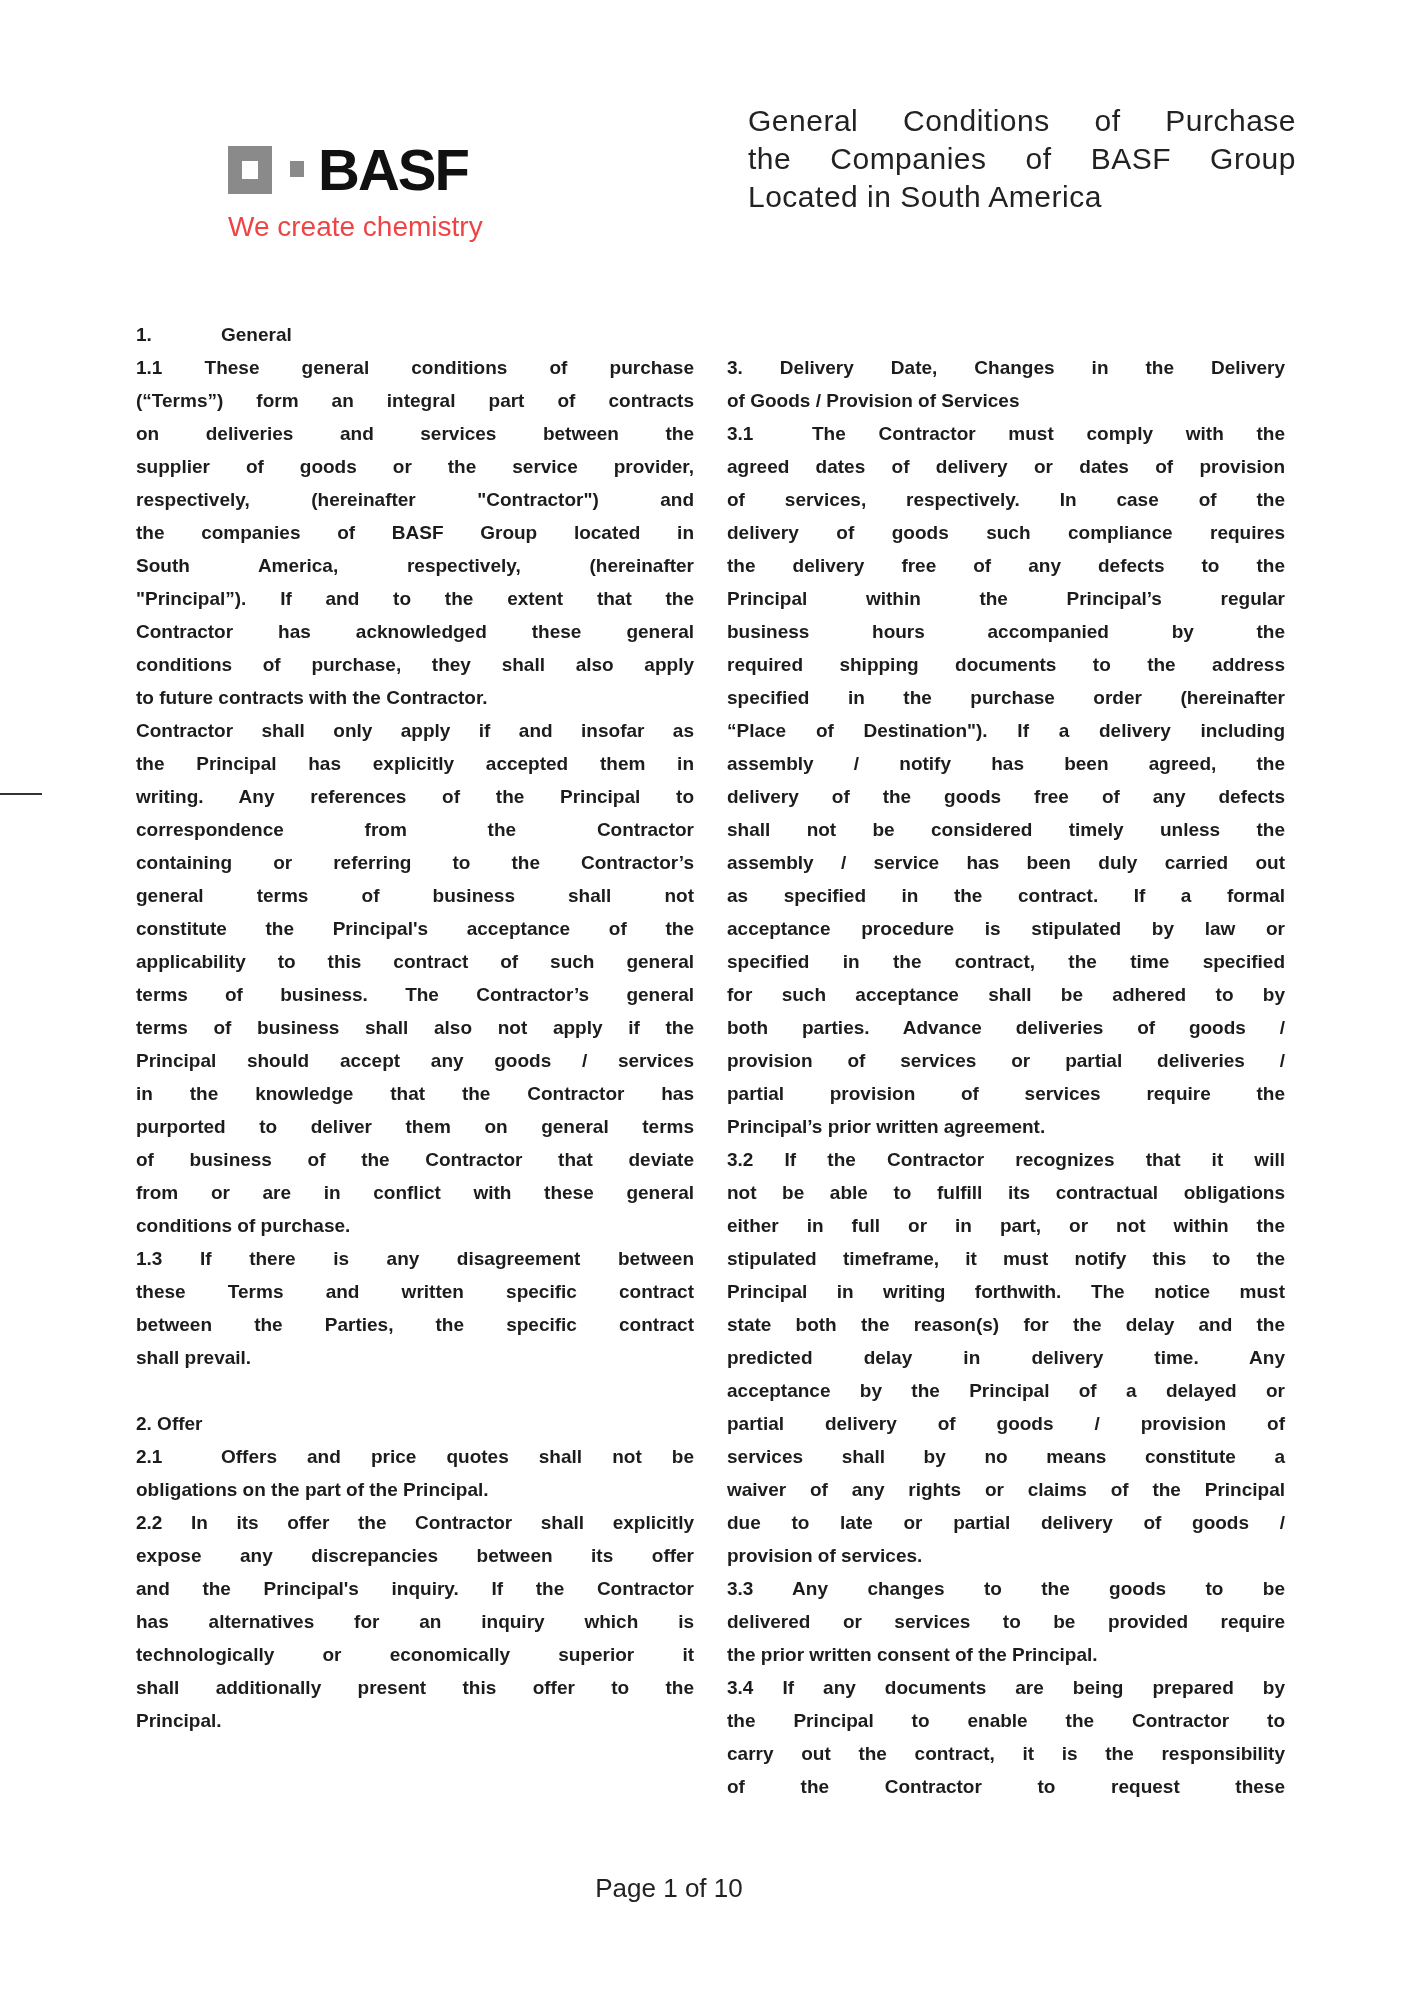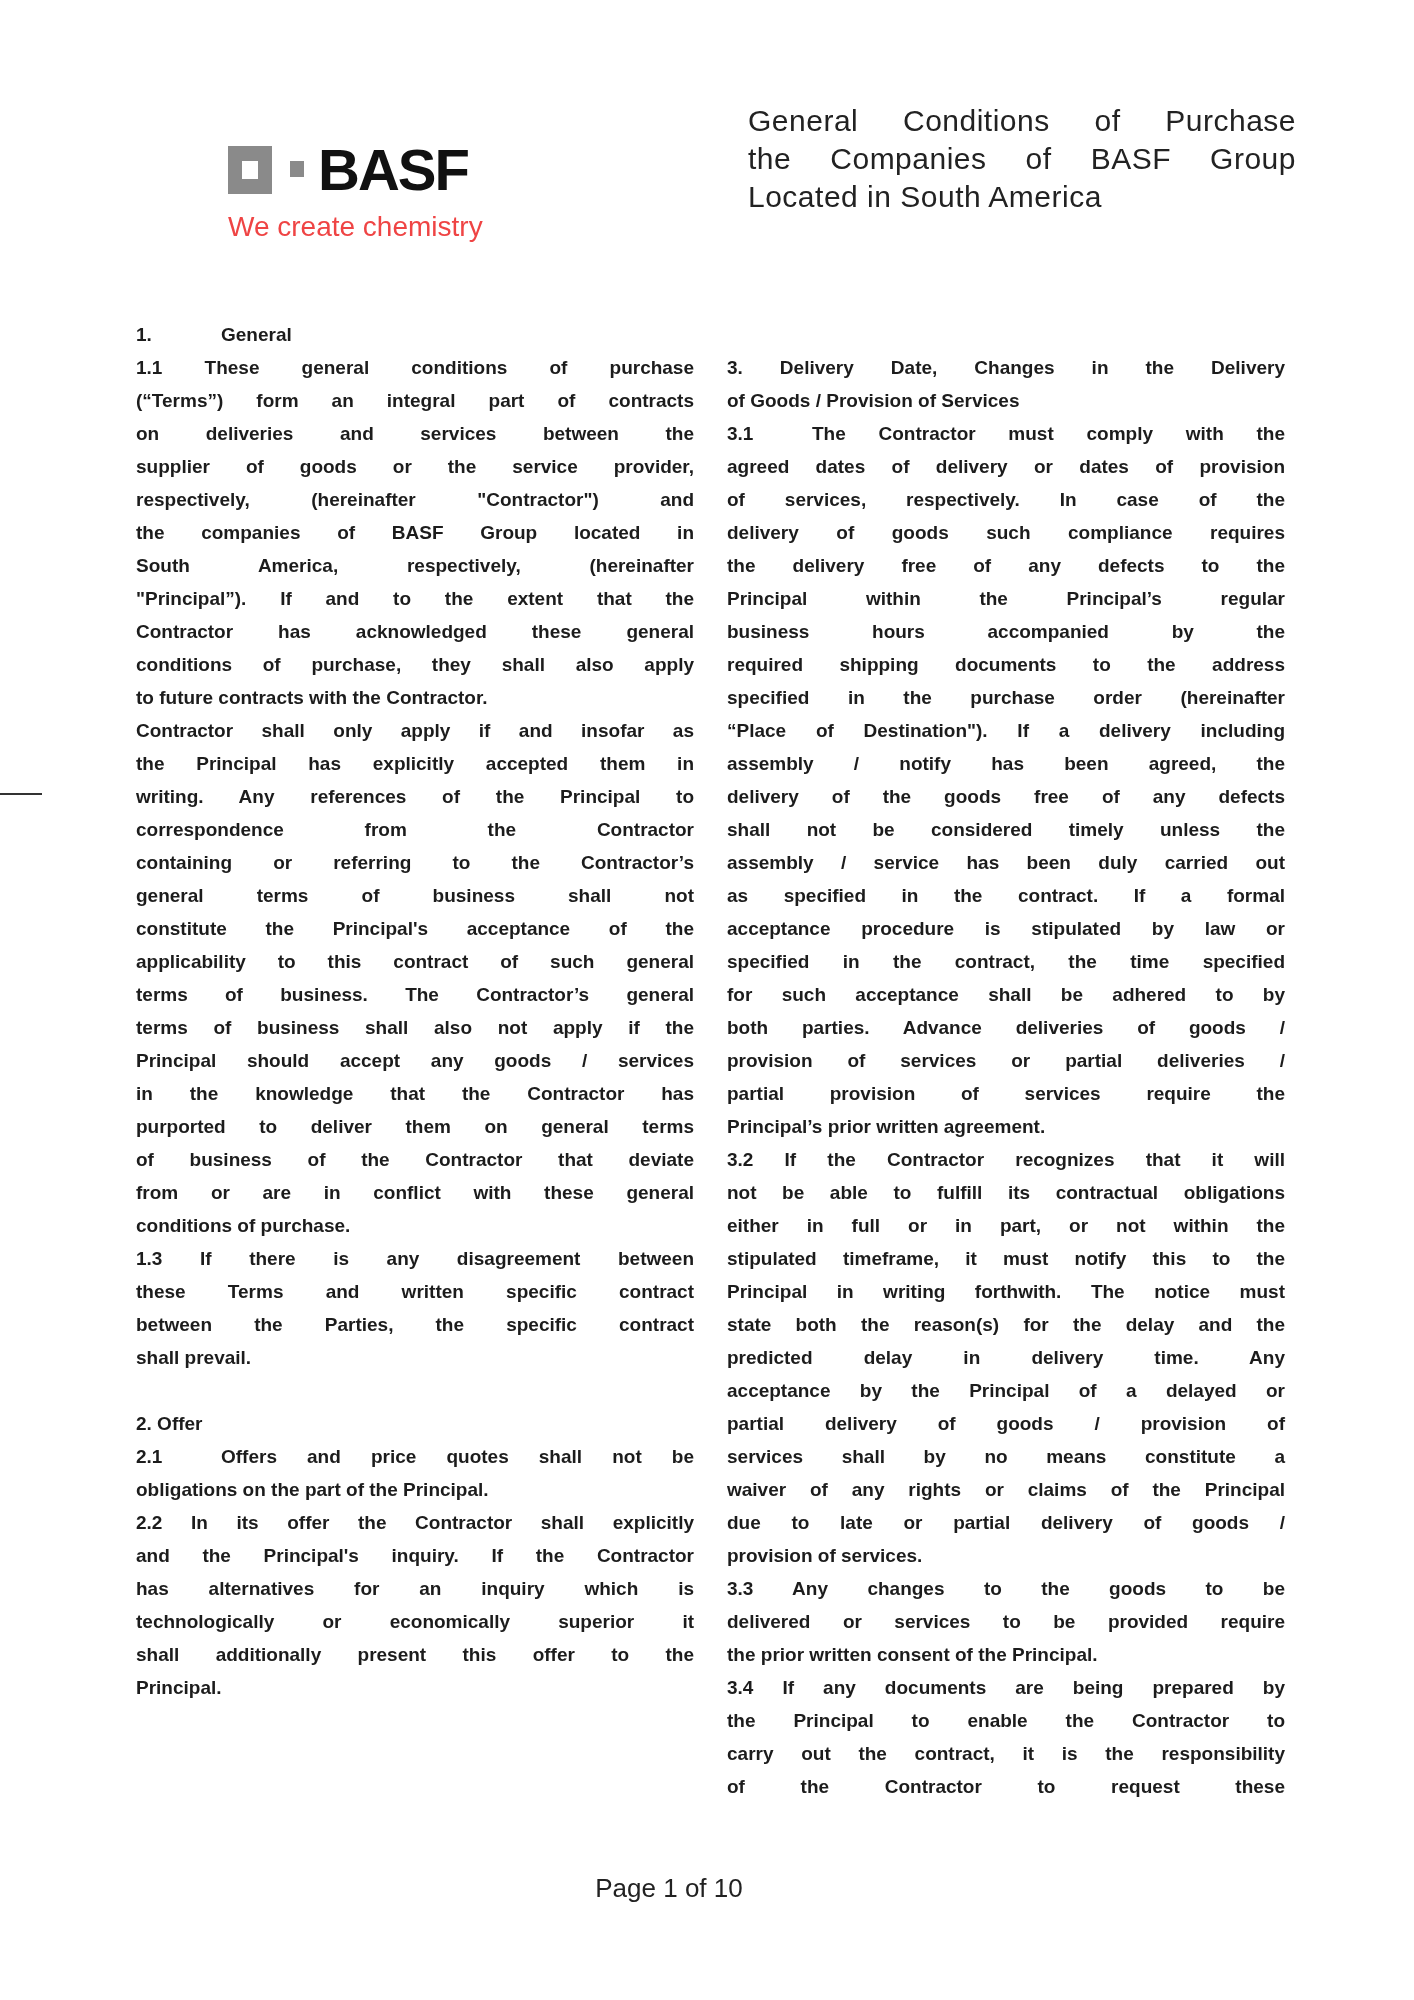--- a/index.html
+++ b/index.html
@@ -79,20 +79,21 @@
       <span class="ln">these Terms and written specific contract</span>
       <span class="ln">between the Parties, the specific contract</span>
       <span class="ln end">shall prevail.</span>
     </div>
   <span class="ln blank"></span>
   <span class="ln end">2. Offer</span>
   <span class="ln"><span class="tabnum">2.1</span><span>Offers and price quotes shall not be</span></span>
   <div id="left-lines-2">
       <span class="ln end">obligations on the part of the Principal.</span>
       <span class="ln">2.2 In its offer the Contractor shall explicitly</span>
+      <span class="ln">expose any discrepancies between its offer</span>
       <span class="ln">and the Principal's inquiry. If the Contractor</span>
       <span class="ln">has alternatives for an inquiry which is</span>
       <span class="ln">technologically or economically superior it</span>
       <span class="ln">shall additionally present this offer to the</span>
       <span class="ln end">Principal.</span>
     </div>
 </div>
 
 <div class="col col-right">
   <span class="ln">3. Delivery Date, Changes in the Delivery</span>

